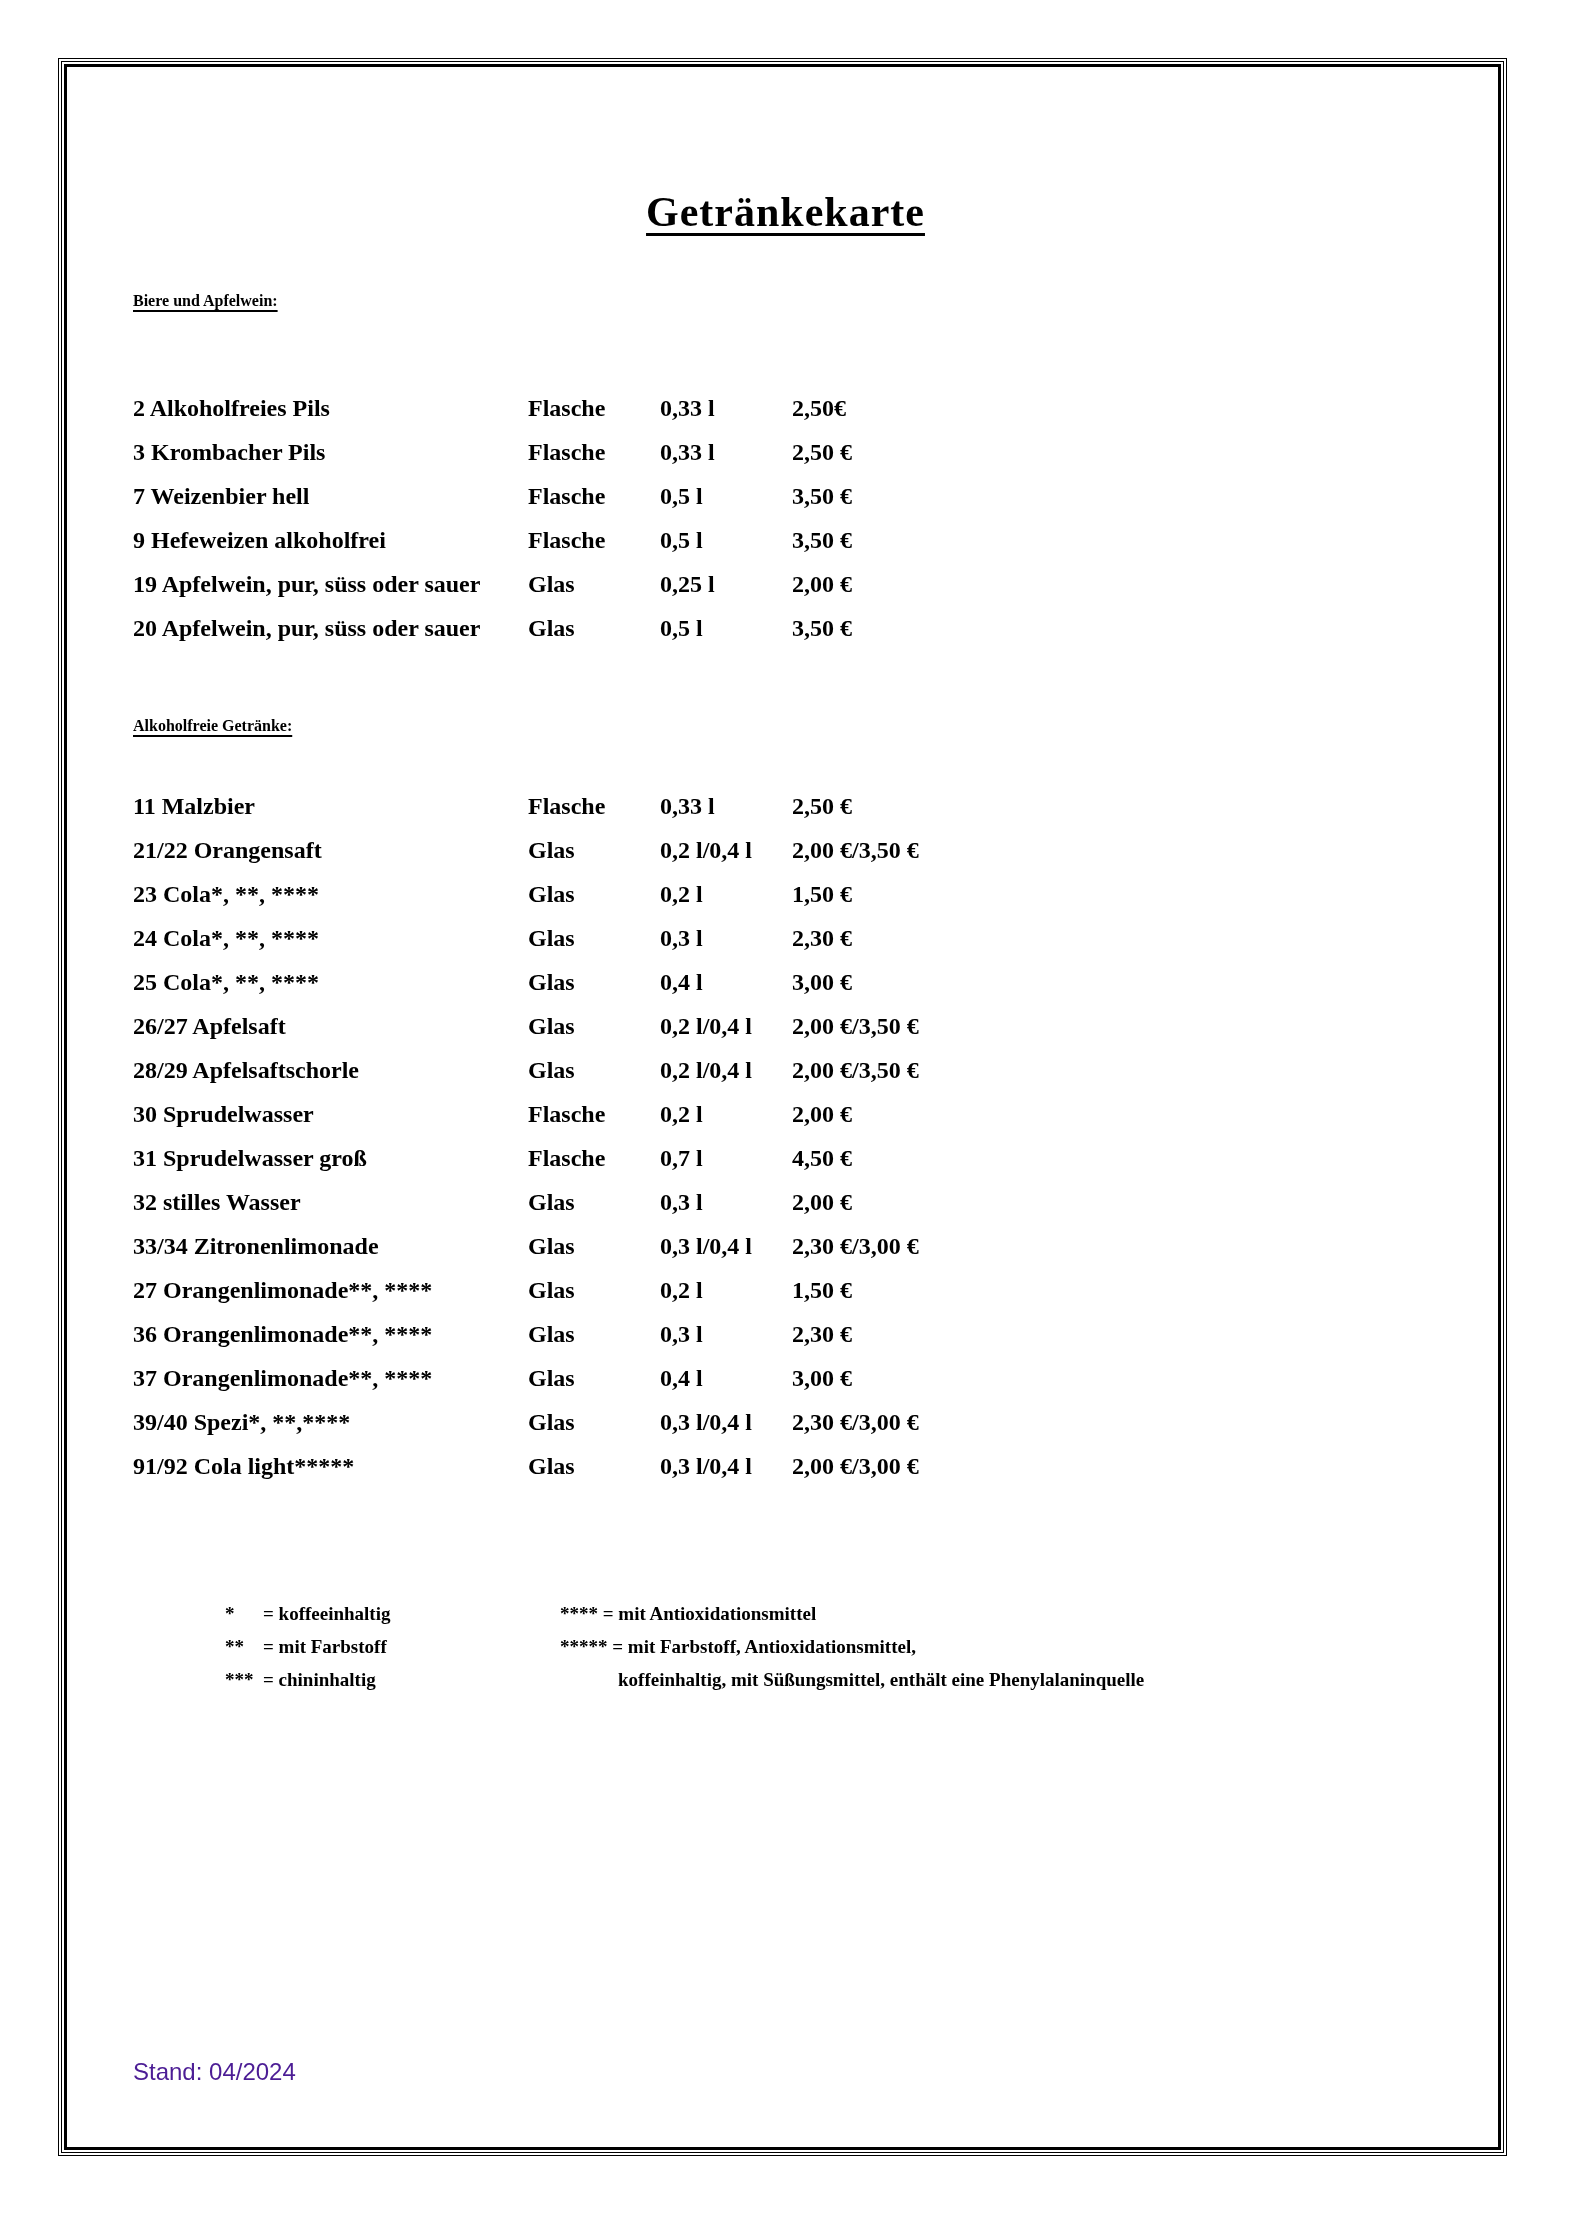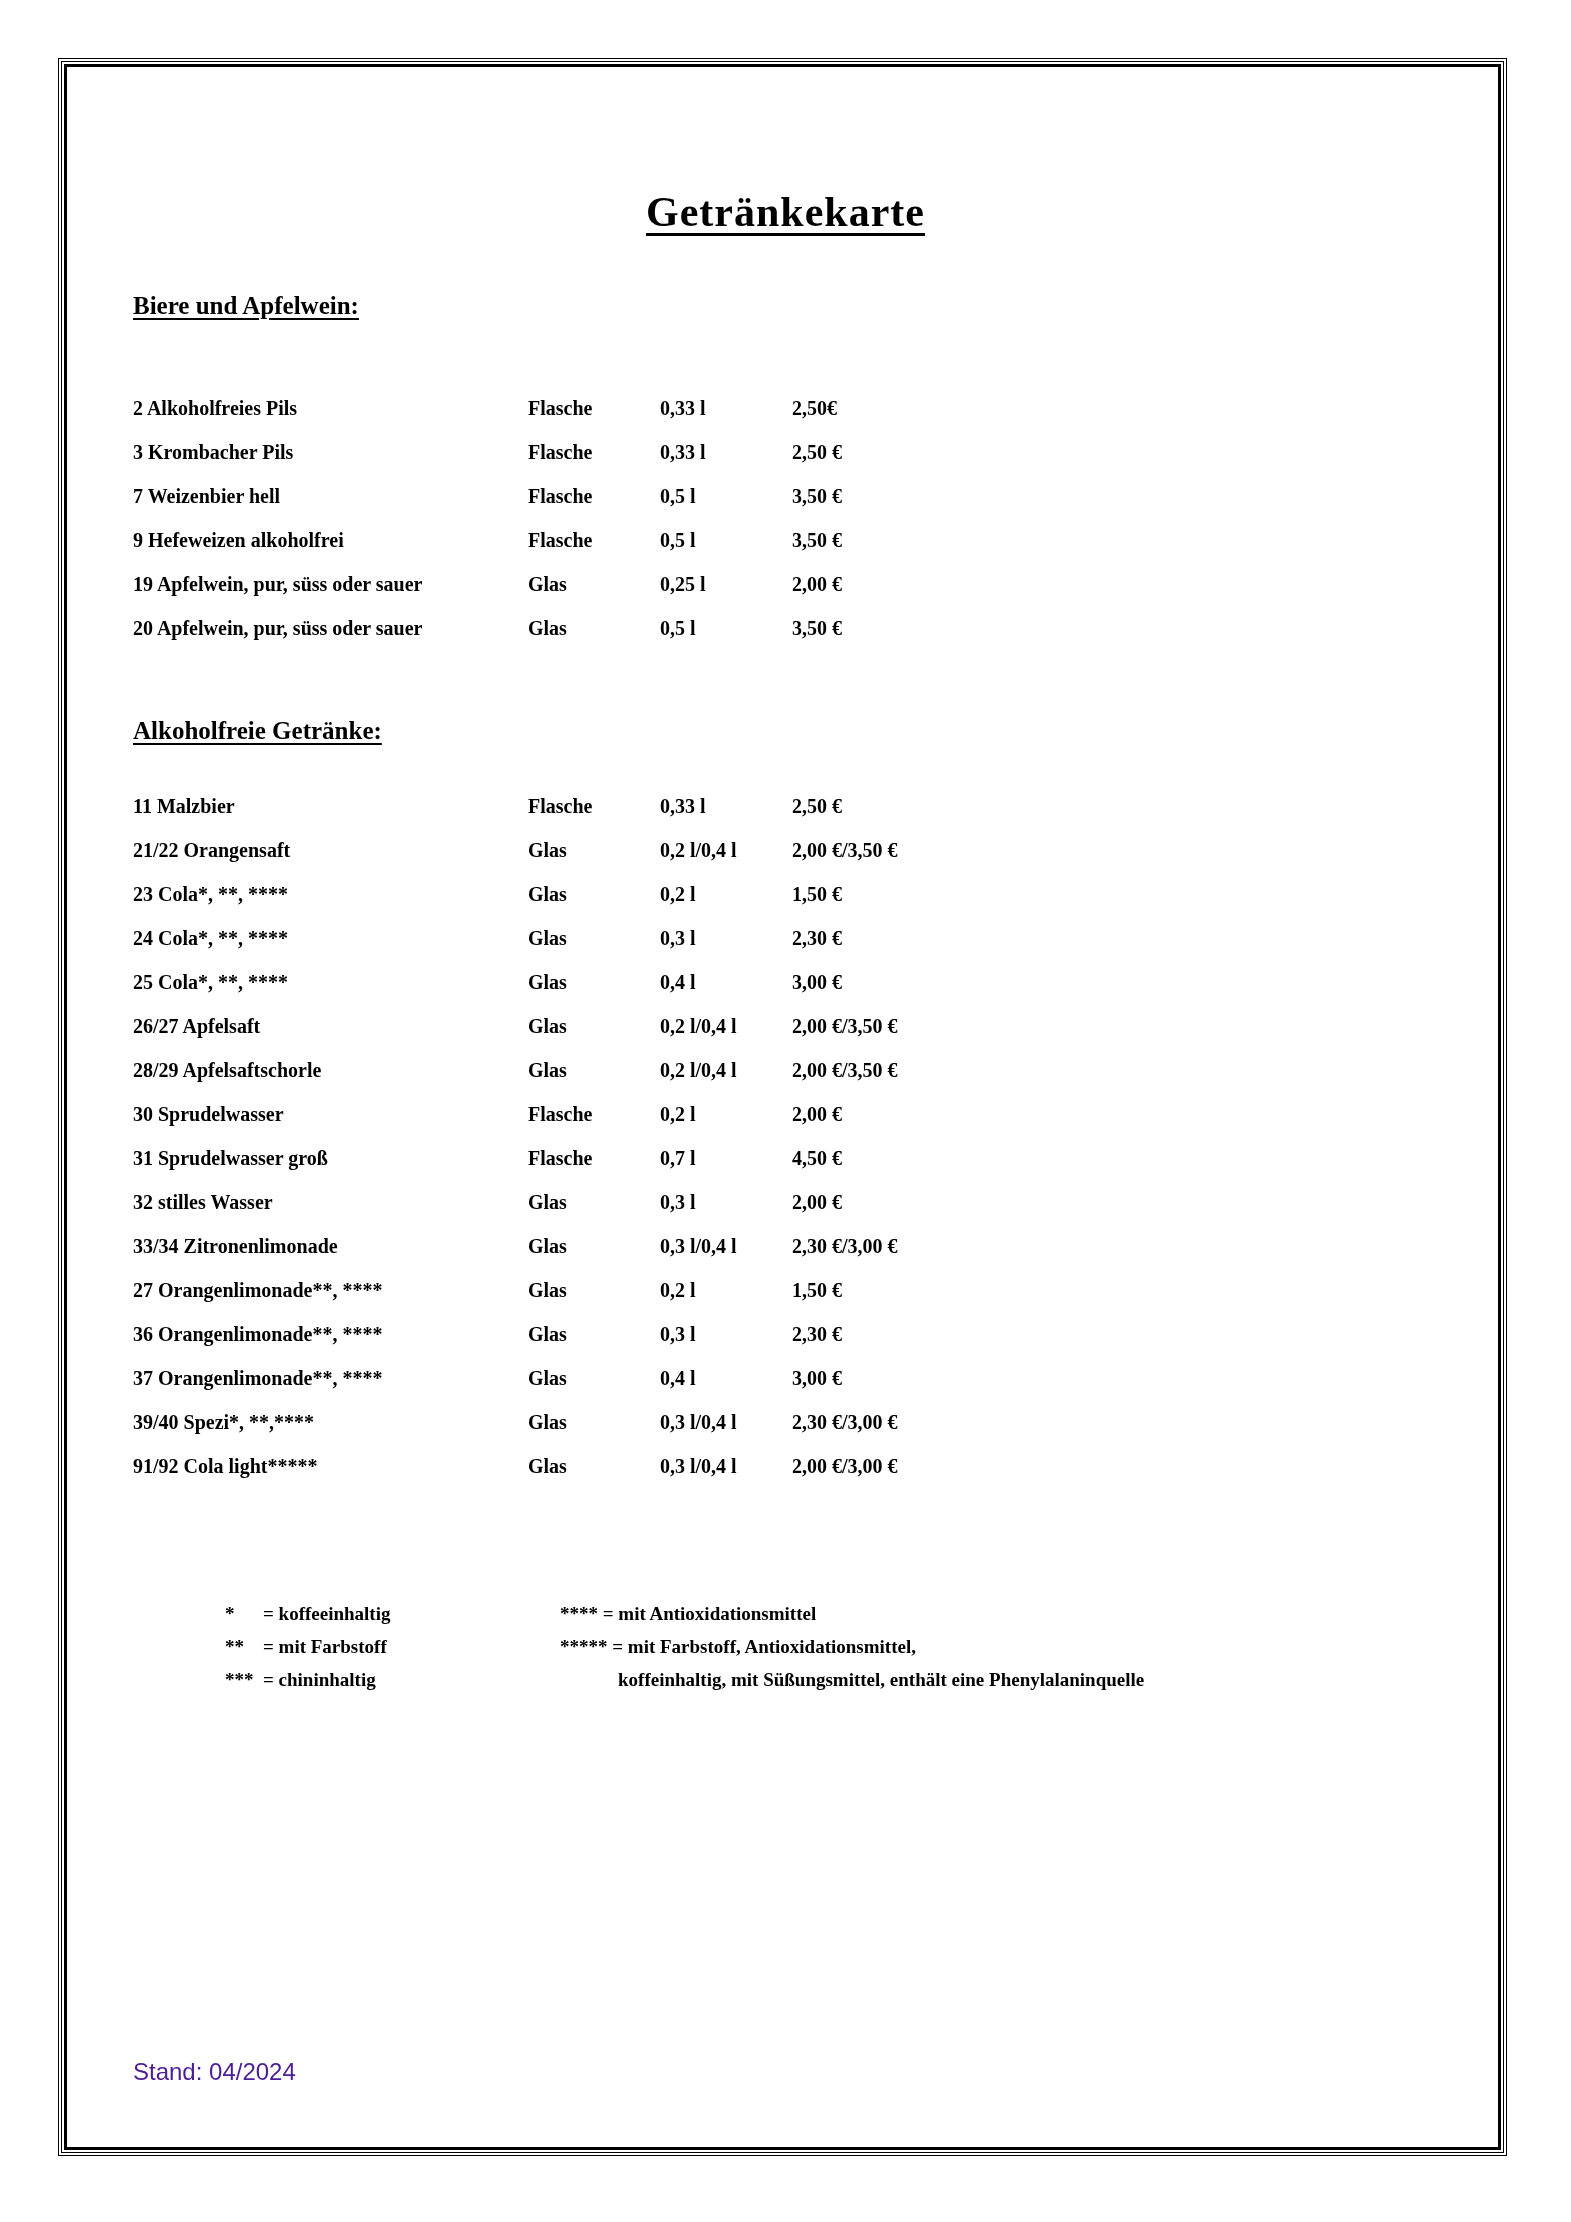--- a/index.html
+++ b/index.html
@@ -44,21 +44,21 @@
     font-weight: bold;
     letter-spacing: 1px;
     text-decoration: underline;
     text-decoration-thickness: 3px;
     text-underline-offset: 7px;
   }
 
   .section-heading {
     position: absolute;
     left: 133px;
-    font-size: 25px;
+    font-size: 16px;
     font-weight: bold;
     text-decoration: underline;
     text-decoration-thickness: 2px;
     text-underline-offset: 4px;
     white-space: nowrap;
   }
   #heading-beers { top: 292px; }
   #heading-softdrinks { top: 696px; margin-top: 21px; }
 
   .menu-rows {
@@ -67,21 +67,21 @@
     right: 70px;
   }
   #rows-beers { top: 386px; }
   #rows-softdrinks { top: 784px; }
 
   .menu-row {
     display: grid;
     grid-template-columns: 395px 132px 132px auto;
     height: 44px;
     align-items: center;
-    font-size: 20px;
+    font-size: 24px;
     font-weight: bold;
     white-space: nowrap;
   }
 
   .footnotes {
     position: absolute;
     top: 1597px;
     left: 225px;
     right: 70px;
     font-size: 19px;

